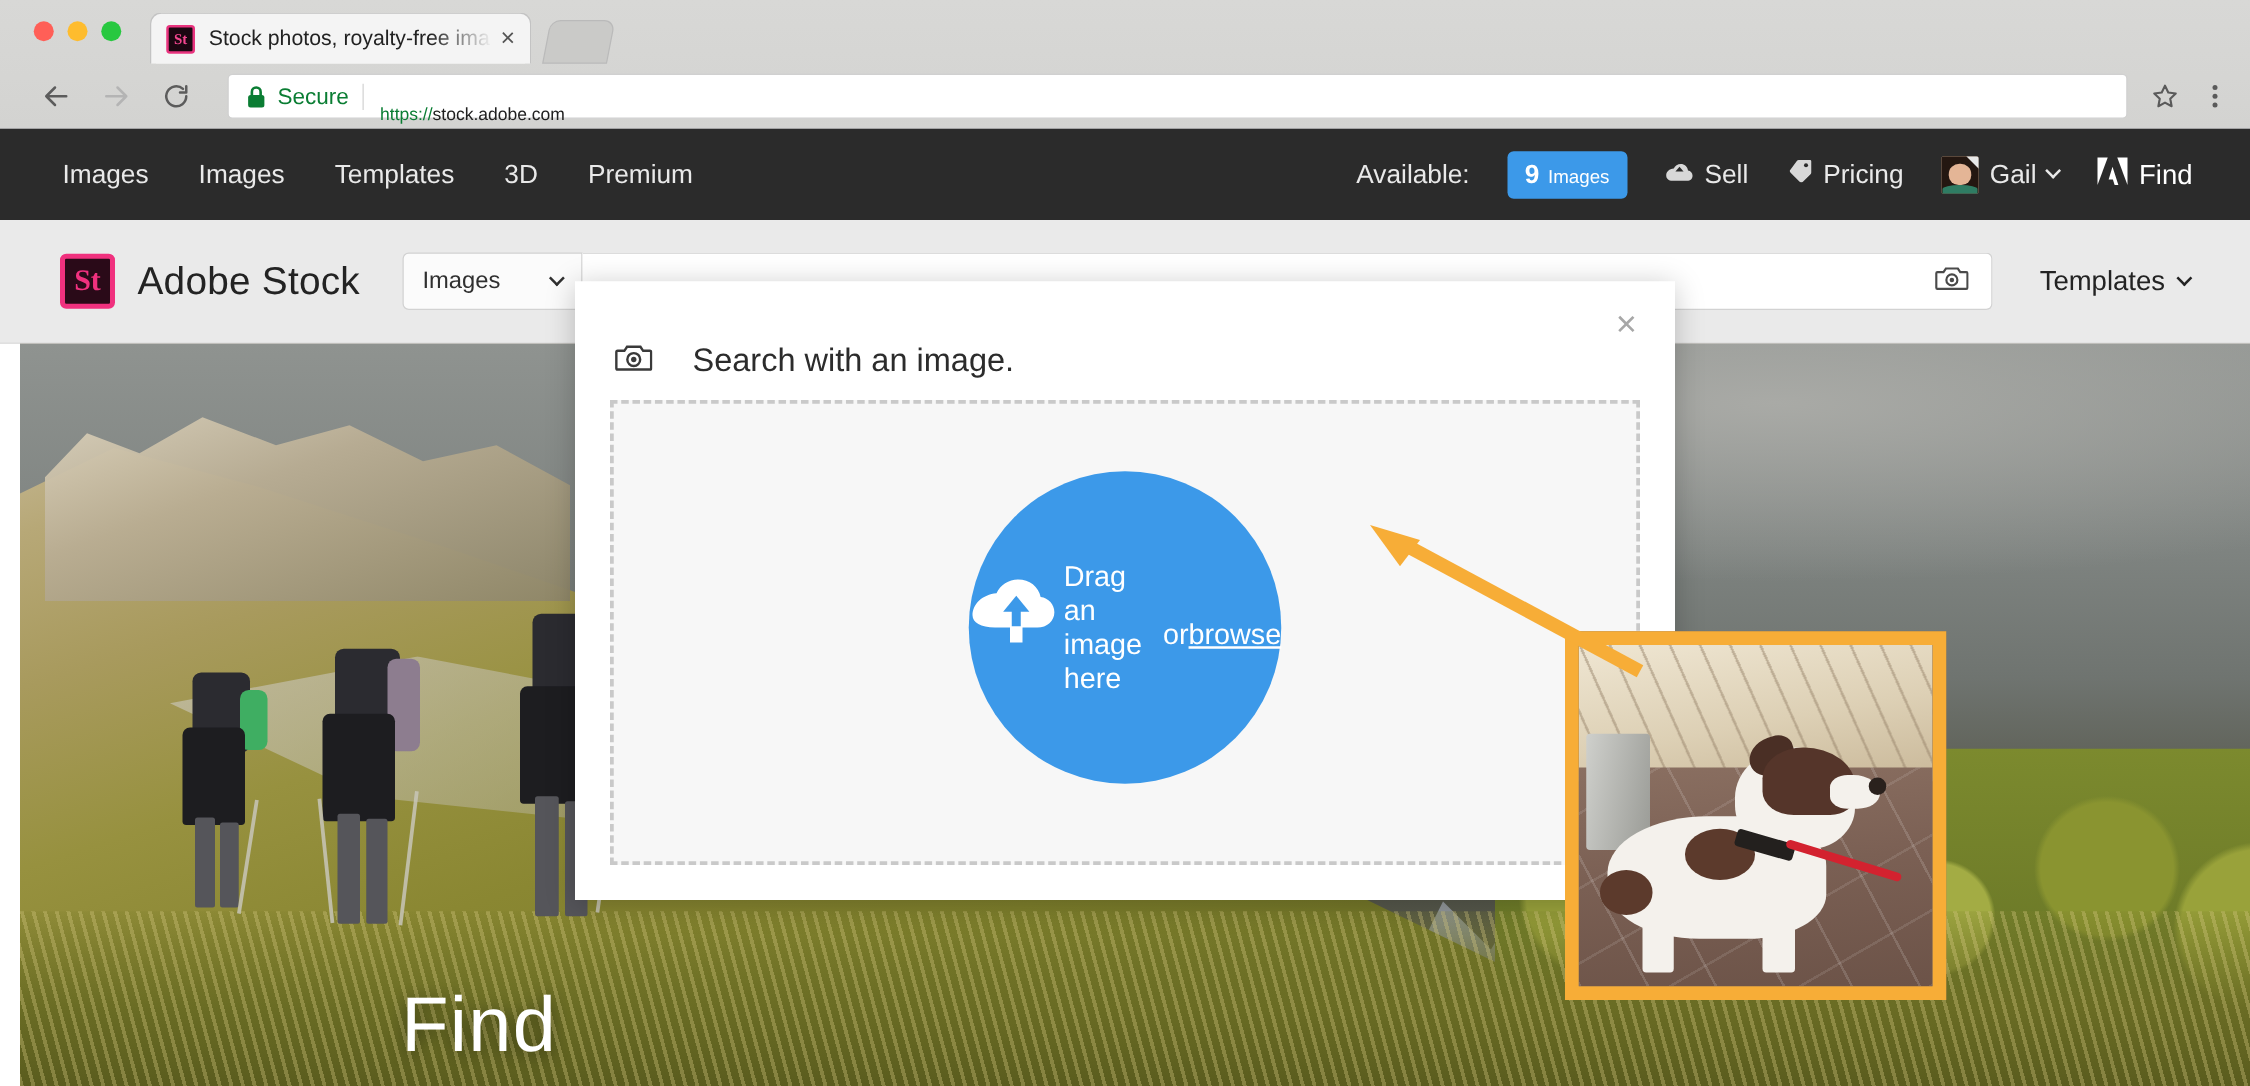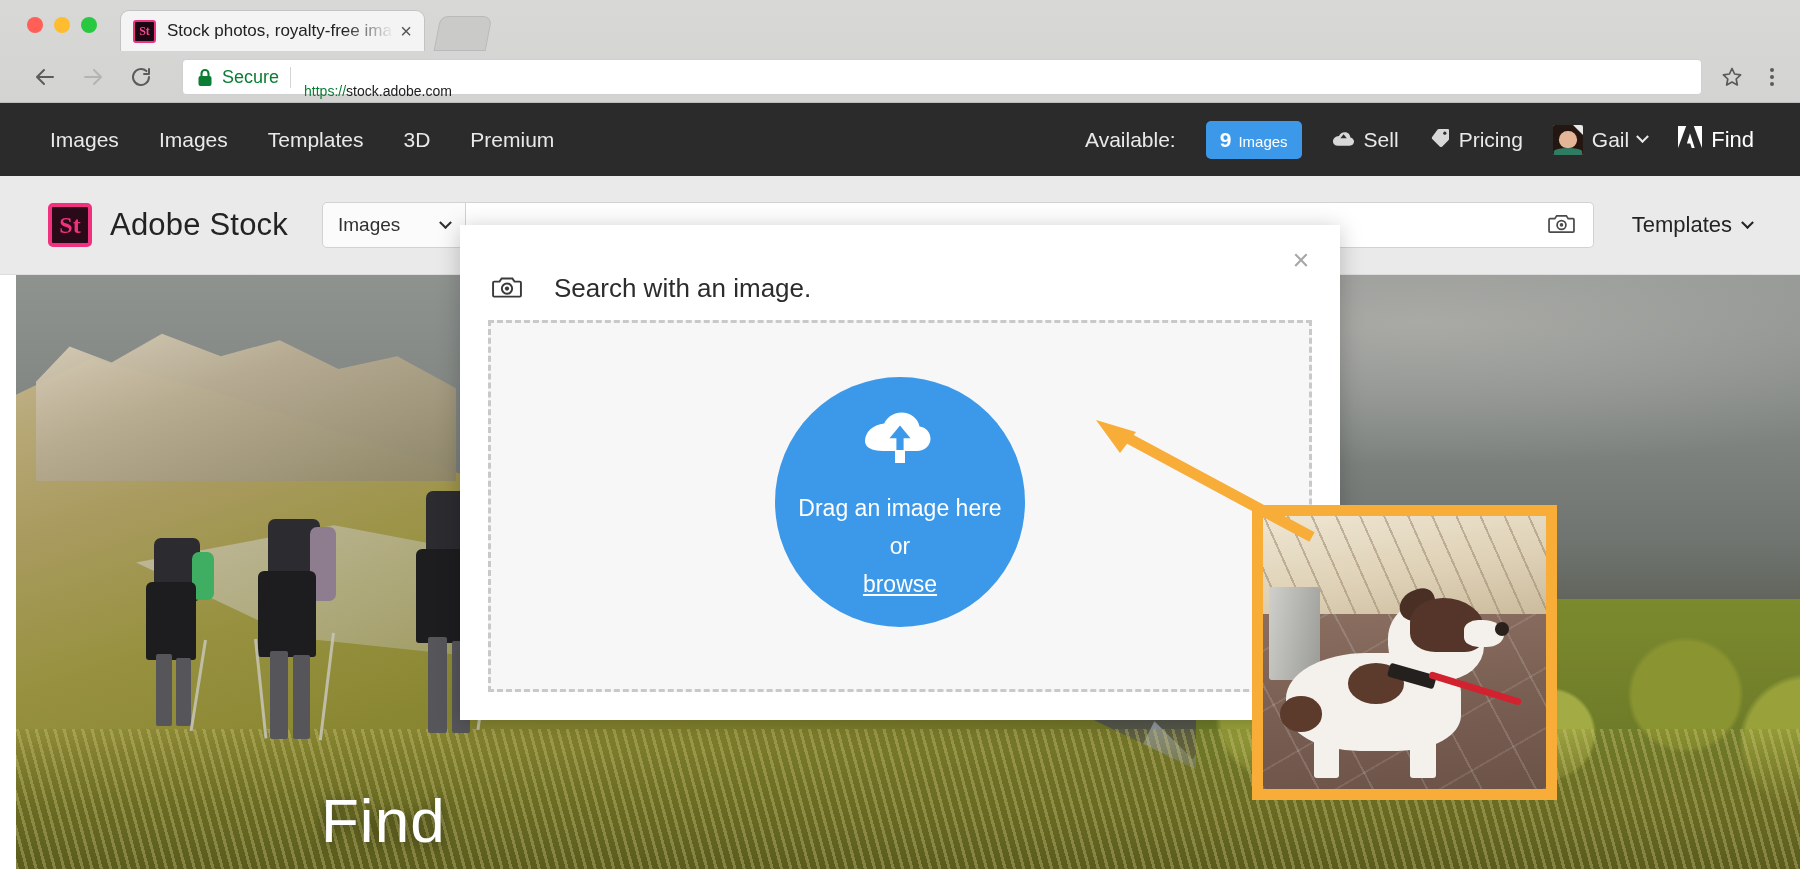--- a/index.html
+++ b/index.html
@@ -201,21 +201,21 @@
   }
   .modal-head { display:flex; align-items:center; gap:32px; padding:48px 0 0 32px; }
   .modal-title { font-size:26px; color:#2c2c2c; font-weight:400; }
   .dropzone {
     position:absolute; left:28px; top:95px; right:28px; bottom:28px;
     border:3px dashed #c9c9c9; background:#f7f7f7;
     display:flex; align-items:center; justify-content:center;
   }
   .drop-circle {
     width:250px; height:250px; border-radius:50%; background:#3c99e9;
-    display:flex; flex-direction:column; align-items:center; justify-content:center;
+    display:flex; flex-direction:row; align-items:center; justify-content:center;
     color:#fff; position:relative; top:-4px;
   }
   .cloud-icon { margin-bottom:22px; }
   .drop-line1 { font-size:23px; font-weight:300; }
   .drop-line2 { font-size:23px; font-weight:300; margin-top:11px; }
   .drop-browse { font-size:23px; font-weight:300; margin-top:11px; text-decoration:underline; }
 
   
   .arrow-svg { position:absolute; left:1080px; top:415px; width:240px; height:130px; z-index:60; pointer-events:none; }
   .dog-photo {

